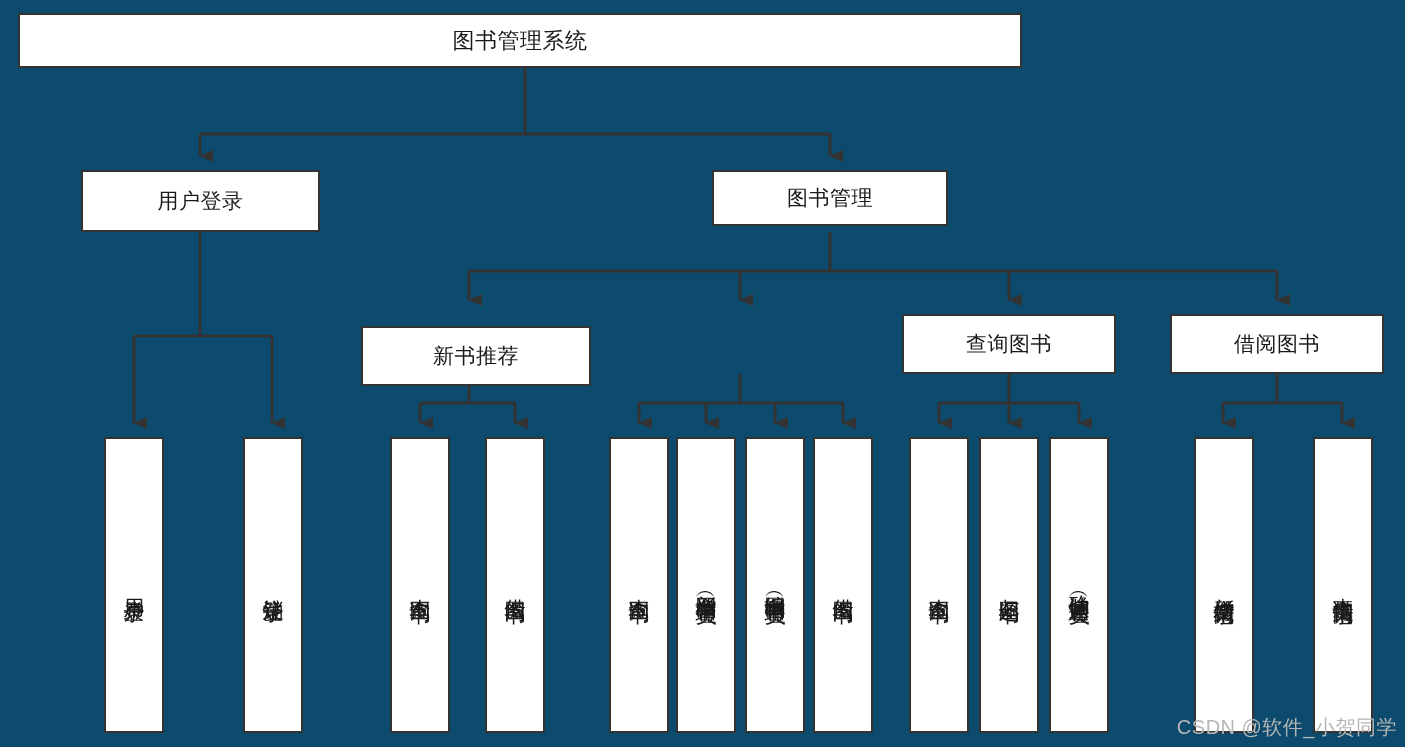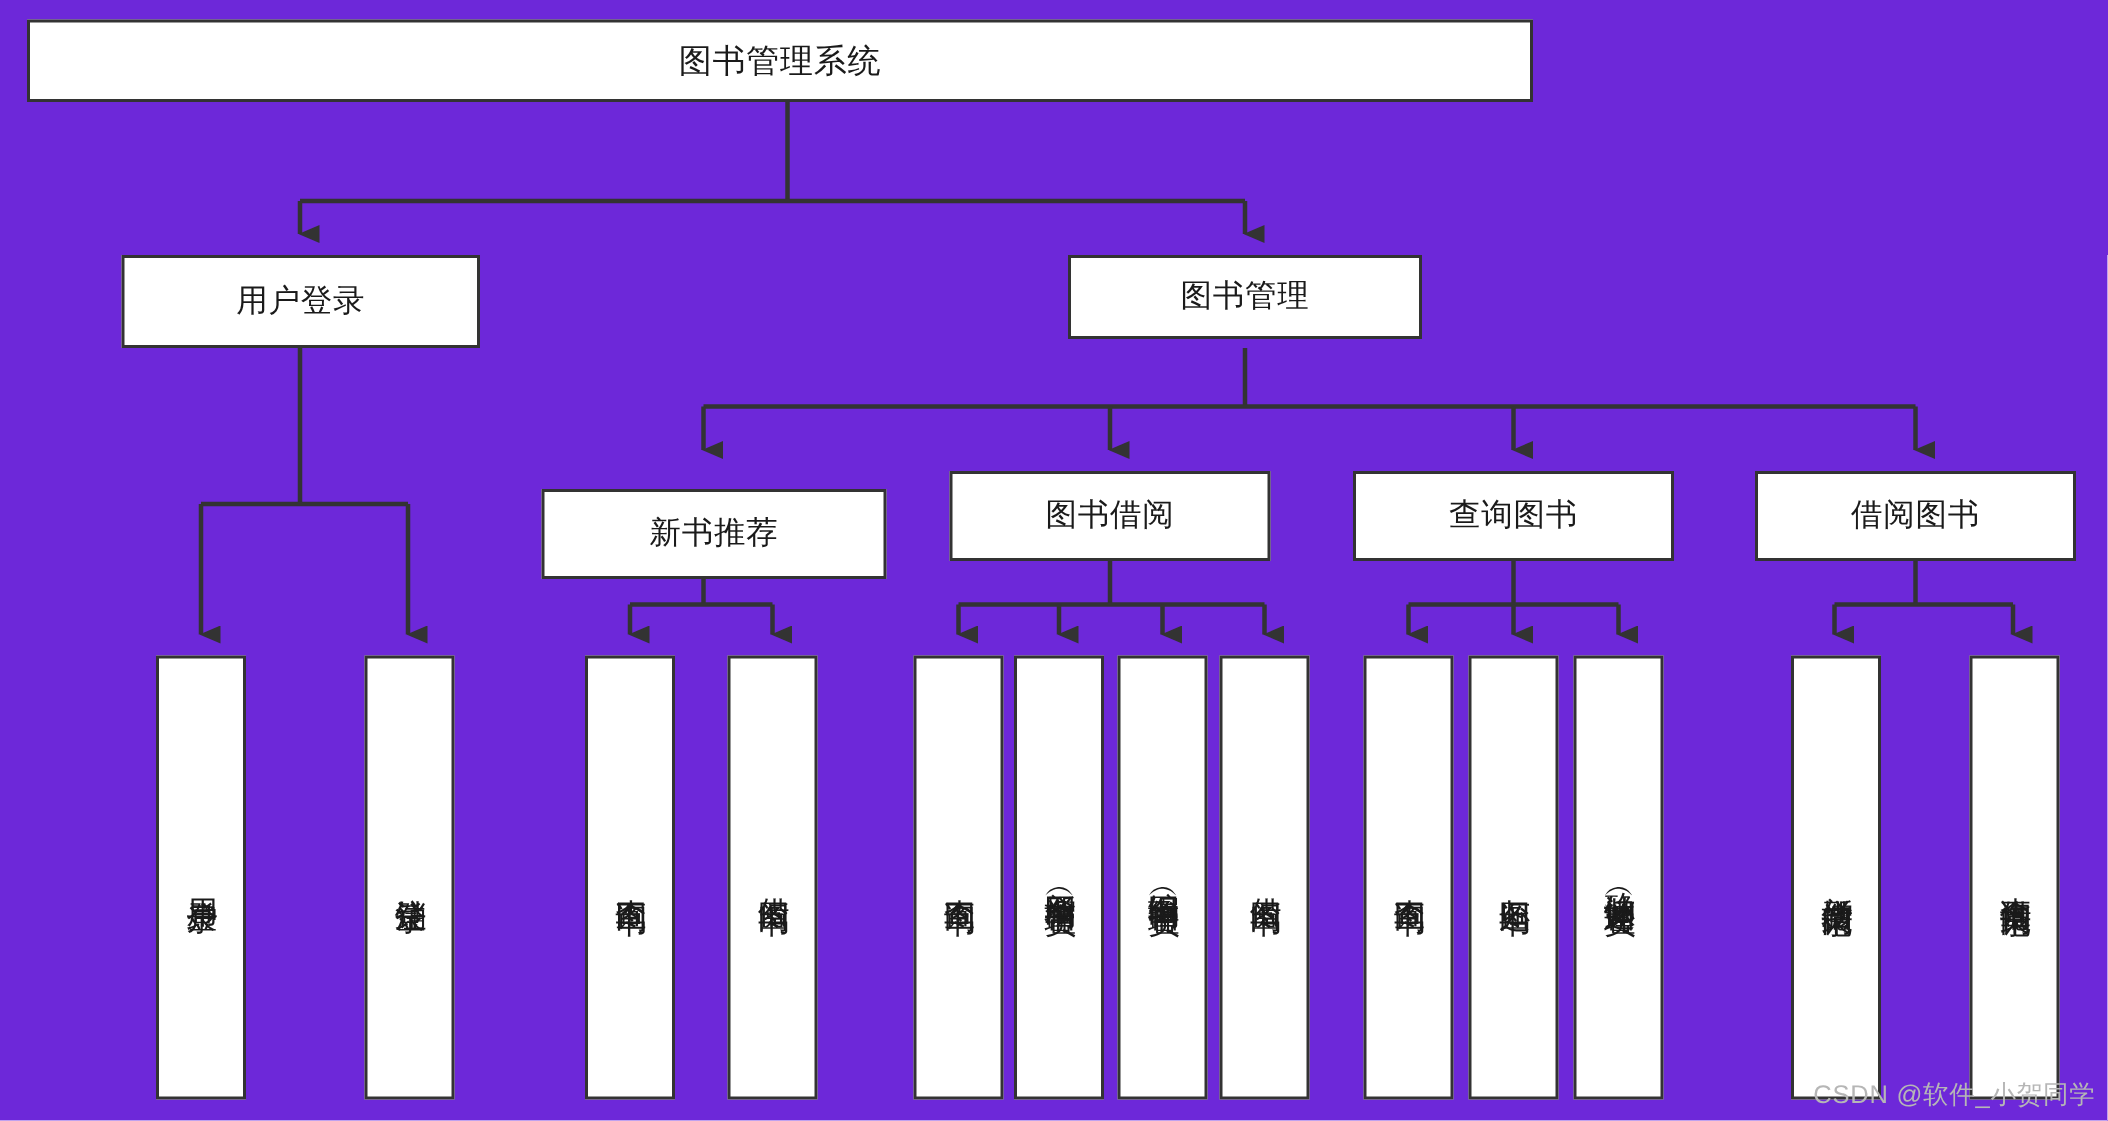--- a/index.html
+++ b/index.html
@@ -8,21 +8,21 @@
     background: #ffffff;
   }
   body {
     font-family: "Liberation Sans", "DejaVu Sans", sans-serif;
     color: #1a1a1a;
   }
   #diagram-root {
     position: relative;
     width: 1405px;
     height: 747px;
-    background: #6d28d9;
+    background: #0c4a6e;
     overflow: hidden;
   }
   #connectors {
     position: absolute;
     left: 0;
     top: 0;
     width: 1405px;
     height: 747px;
     pointer-events: none;
   }
@@ -58,21 +58,21 @@
     letter-spacing: 1.5px;
     max-height: 100%;
   }
   .node.root .node-label {
     font-size: 22px;
   }
   #watermark {
     position: absolute;
     right: 8px;
     bottom: 6px;
-    font-size: 17px;
+    font-size: 20px;
     color: #b6b6b6;
     letter-spacing: 0.5px;
     z-index: 5;
     white-space: nowrap;
   }
 </style>
 </head>
 <body>
 
 <div id="diagram-root">
@@ -136,23 +136,20 @@
   </div>
 
   <div class="node" style="left:712px; top:170px; width:236px; height:56px;">
     <span class="node-label">图书管理</span>
   </div>
 
   <div class="node" style="left:361px; top:326px; width:230px; height:60px;">
     <span class="node-label">新书推荐</span>
   </div>
 
-  <div class="node" style="left:633px; top:314px; width:214px; height:60px;">
-    <span class="node-label">图书借阅</span>
-  </div>
 
   <div class="node" style="left:902px; top:314px; width:214px; height:60px;">
     <span class="node-label">查询图书</span>
   </div>
 
   <div class="node" style="left:1170px; top:314px; width:214px; height:60px;">
     <span class="node-label">借阅图书</span>
   </div>
 
   <div class="node leaf" style="left:104px; top:437px; width:60px; height:296px;">

